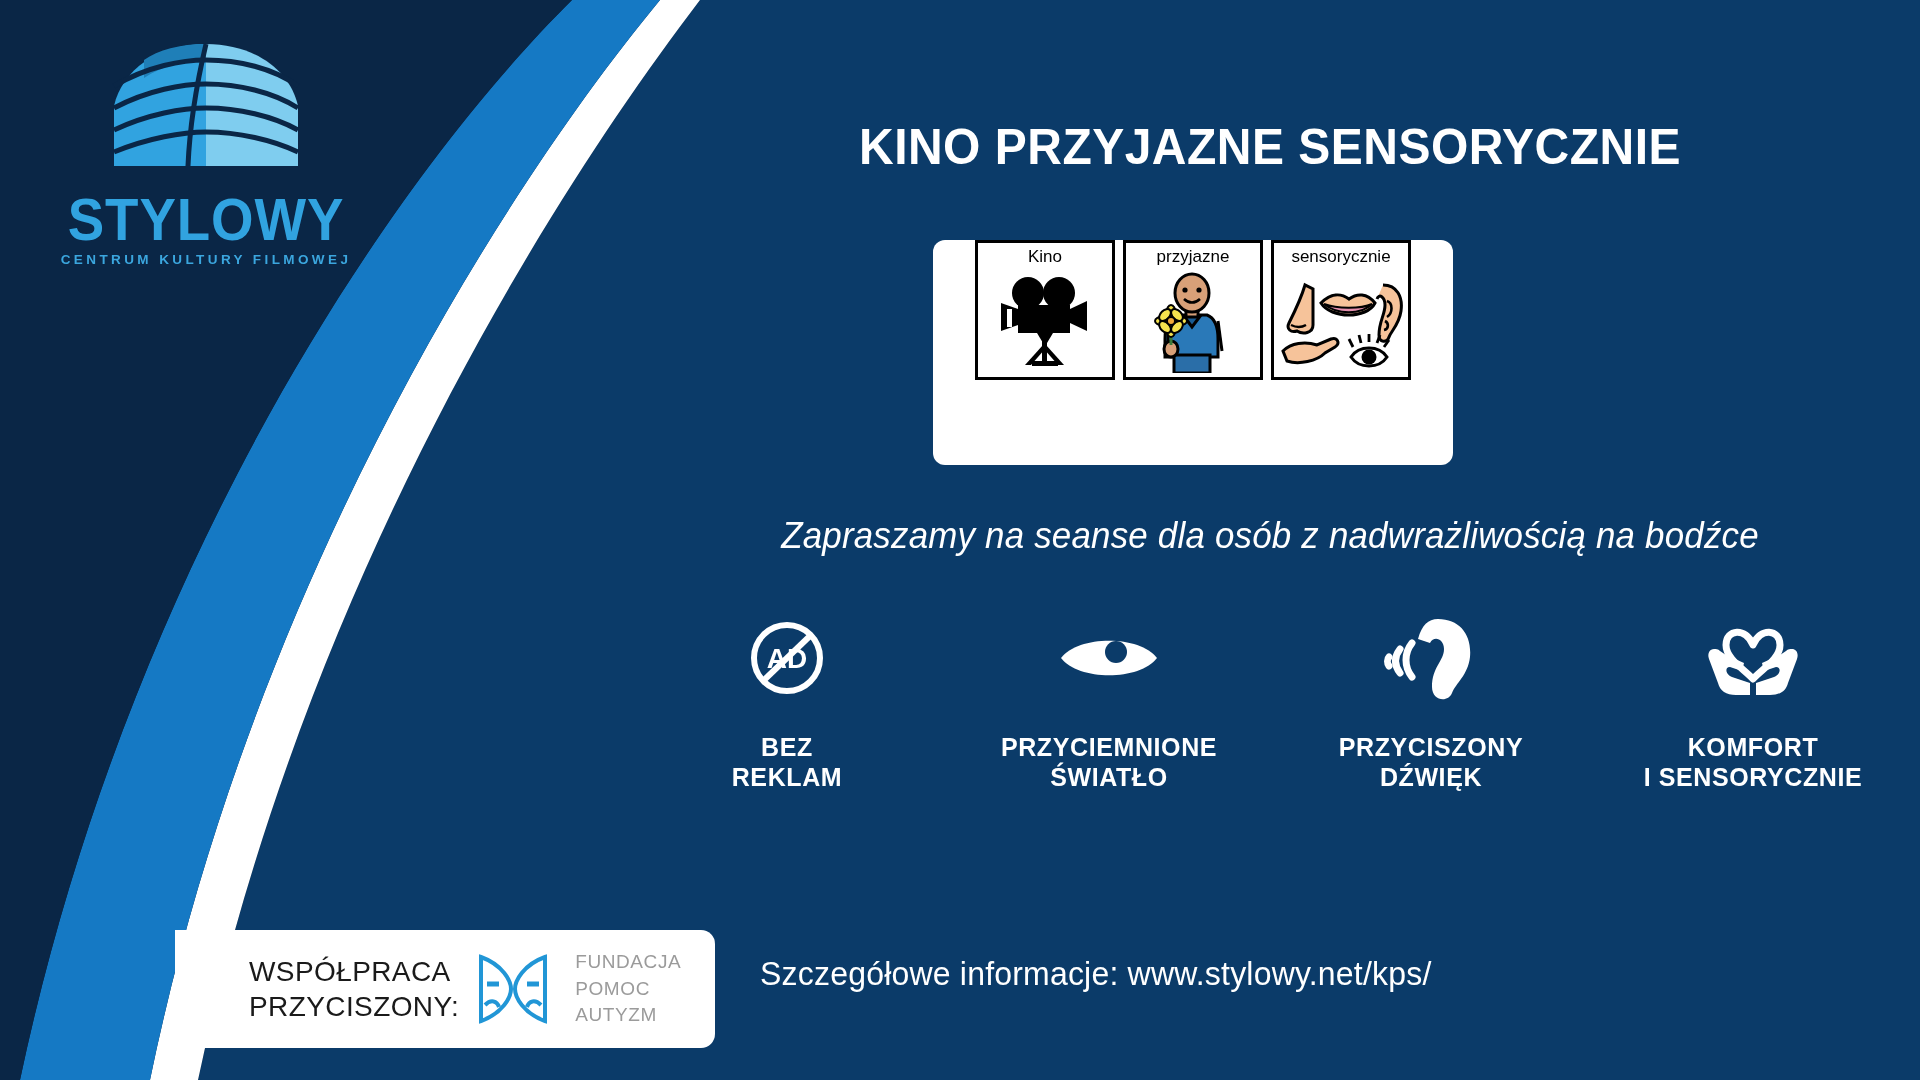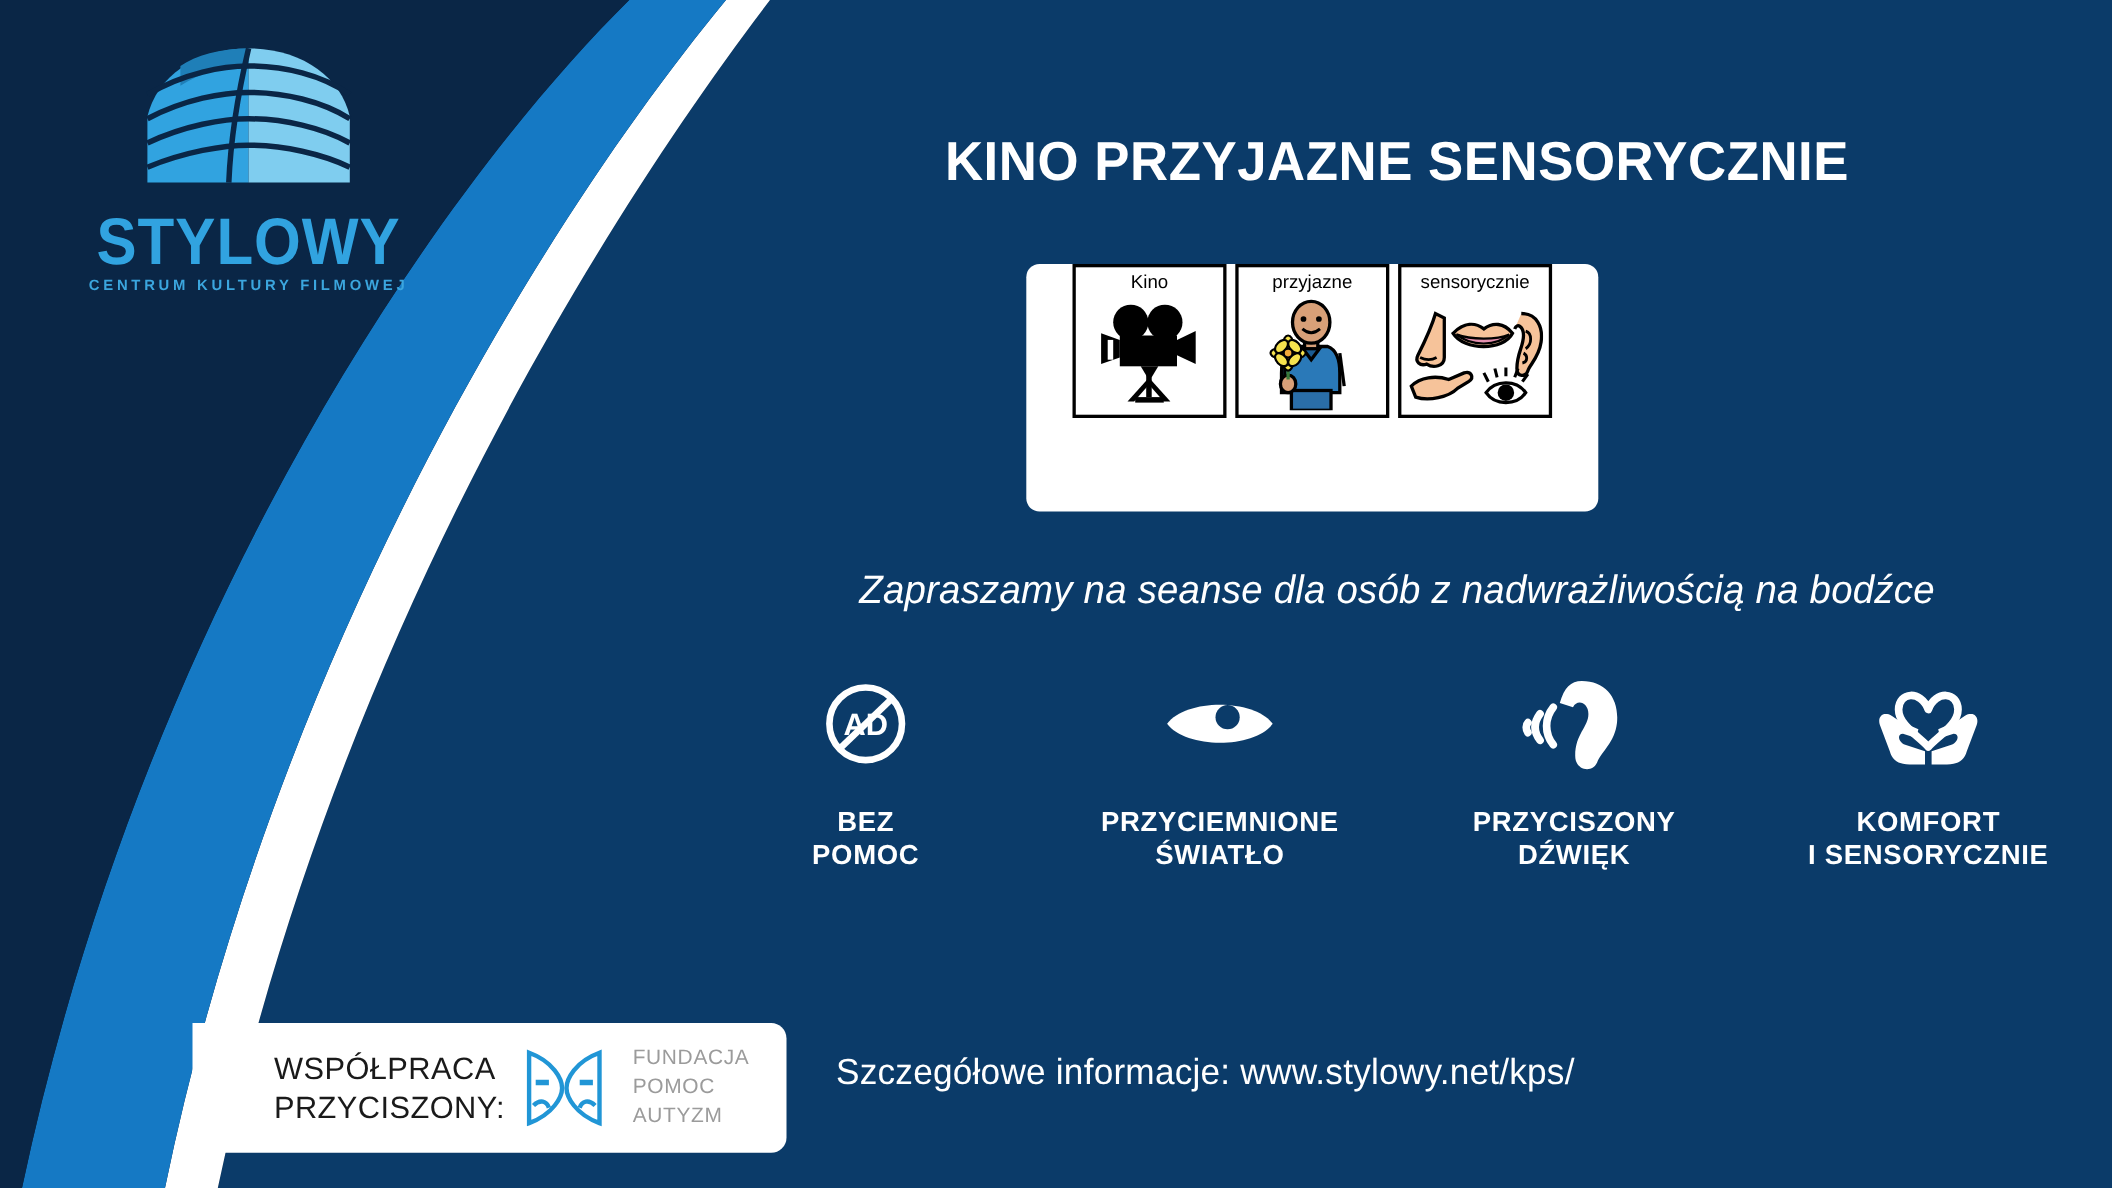--- a/index.html
+++ b/index.html
@@ -28,21 +28,21 @@
   .bg-svg {
     position: absolute;
     inset: 0;
     width: 1920px;
     height: 1080px;
   }
 
   
   .logo-block {
     position: absolute;
-    left: 56px;
+    left: 36px;
     top: 38px;
     width: 340px;
     height: 270px;
     text-align: center;
   }
   .logo-mark { width: 236px; height: 148px; display: block; margin: 0 auto; }
   .logo-word {
     display: block;
     margin-top: 2px;
     font-family: "Liberation Sans", sans-serif;
@@ -352,21 +352,21 @@
 
       <div class="feature">
         <div class="feature-icon">
           <svg width="84" height="84" viewBox="0 0 84 84">
             <circle cx="42" cy="42" r="33" fill="none" stroke="#fff" stroke-width="6"></circle>
             <line x1="17" y1="66" x2="67" y2="18" stroke="#fff" stroke-width="6"></line>
             <text x="42" y="52" text-anchor="middle" fill="#fff" font-family="'Liberation Sans', sans-serif" font-weight="700" font-size="28">AD</text>
           </svg>
         </div>
         <div class="feature-label">BEZ
-POMOC</div>
+REKLAM</div>
       </div>
 
       <div class="feature">
         <div class="feature-icon">
           <svg width="102" height="58" viewBox="0 0 102 58">
             <path d="M3 29 C 20 6 82 6 99 29 C 82 52 20 52 3 29 Z" fill="#fff"></path>
             <circle cx="58" cy="23" r="11" fill="#0b3b69"></circle>
           </svg>
         </div>
         <div class="feature-label">PRZYCIEMNIONE

